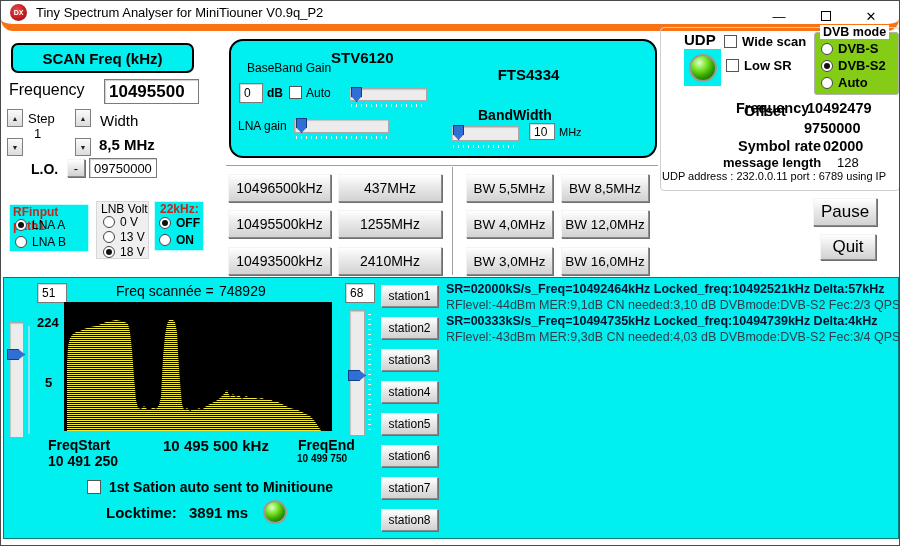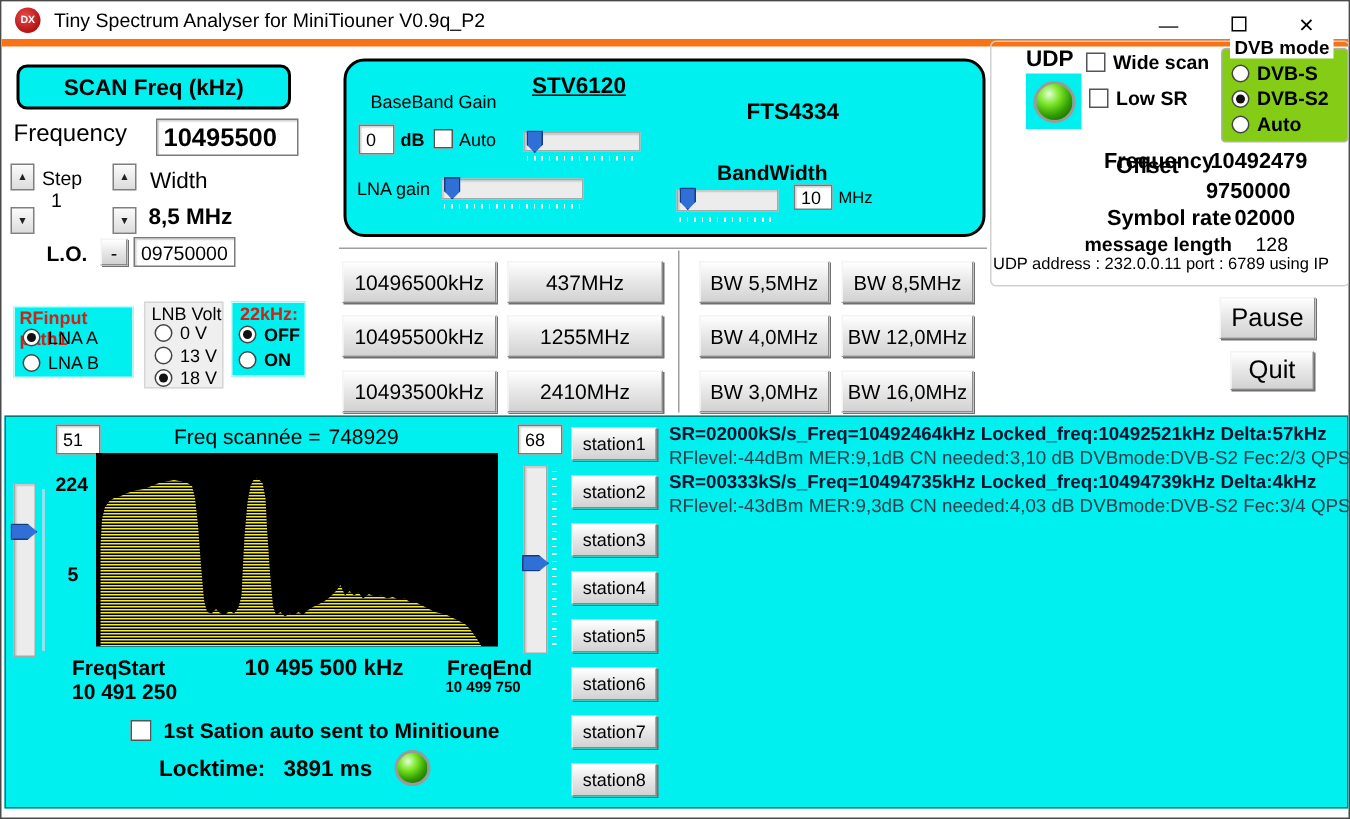--- a/index.html
+++ b/index.html
@@ -36,21 +36,21 @@
   .msgR{color:#2e3d4d;font-size:12.5px;line-height:16px;white-space:nowrap;}
   .stbtn{width:57px;height:22px;font-size:12px;}
   .groupbox{border:1px solid #b2b2b2;border-radius:3px;background:#84cc16;}
   .gbtitle{position:absolute;top:-8px;left:5px;background:#fff;padding:0 3px;font-size:12.5px;font-weight:bold;color:#000;white-space:nowrap;}
 </style>
 </head>
 <body>
 
 <div id="win">
 
-  <div id="titlebar" class="abs" style="border-bottom:5px solid #f97316;">
+  <div id="titlebar" class="abs" style="border-bottom:7px solid #f97316;border-radius:12px;">
     <div id="appicon">DX</div>
     <div id="apptitle">Tiny Spectrum Analyser for MiniTiouner V0.9q_P2</div>
   </div>
   <div class="wbtn" style="right:100px;">
       <span>—</span>
     </div>
   <div class="wbtn" style="right:53px;">
       <span class="maxglyph"></span>
     </div>
   <div class="wbtn" style="right:8px;">
@@ -78,21 +78,21 @@
     </div>
   <div class="abs" style="left:99px;top:111px;font-size:15px;color:#000;">Width</div>
   <div class="abs blbl" style="left:98px;top:135px;font-size:15px;">8,5 MHz</div>
 
   <div class="abs blbl" style="left:30px;top:160px;font-size:14px;">L.O.</div>
   <div class="abs btn3d" style="left:66px;top:158px;width:18px;height:18px;font-size:13px;">-</div>
   <div class="abs inputbox" style="left:88px;top:157px;width:68px;height:20px;font-size:13px;">09750000</div>
 
   <div class="abs cyanp" style="left:228px;top:38px;width:428px;height:119px;border:2px solid #000;border-radius:14px;">
     <div class="abs" style="left:16px;top:20px;font-size:12px;color:#000;">BaseBand Gain</div>
-    <div class="abs blbl" style="left:100px;top:8px;width:110px;text-align:center;font-size:15px;text-decoration:underline;">STV6120</div>
+    <div class="abs blbl" style="left:100px;top:8px;width:110px;text-align:left;font-size:15px;">STV6120</div>
     <div class="abs blbl" style="left:235px;top:25px;width:125px;text-align:center;font-size:15px;">FTS4334</div>
     <div class="abs inputbox" style="left:8px;top:42px;width:24px;height:20px;font-size:12px;">0</div>
     <div class="abs" style="left:36px;top:45px;font-size:12px;font-weight:bold;color:#000;">dB</div>
     <div class="abs chk" style="left:58px;top:45px;"></div>
     <div class="abs" style="left:75px;top:45px;font-size:12px;color:#000;">Auto</div>
     <div class="abs track-h" style="left:118px;top:47px;width:78px;height:13px;"></div>
     <div class="abs thumb-h" style="left:120px;top:46px;"></div>
     <div class="abs ticks-h" style="left:120px;top:63px;width:74px;"></div>
     <div class="abs" style="left:7px;top:78px;font-size:12px;color:#000;">LNA gain</div>
     <div class="abs track-h" style="left:63px;top:78px;width:95px;height:14px;"></div>

